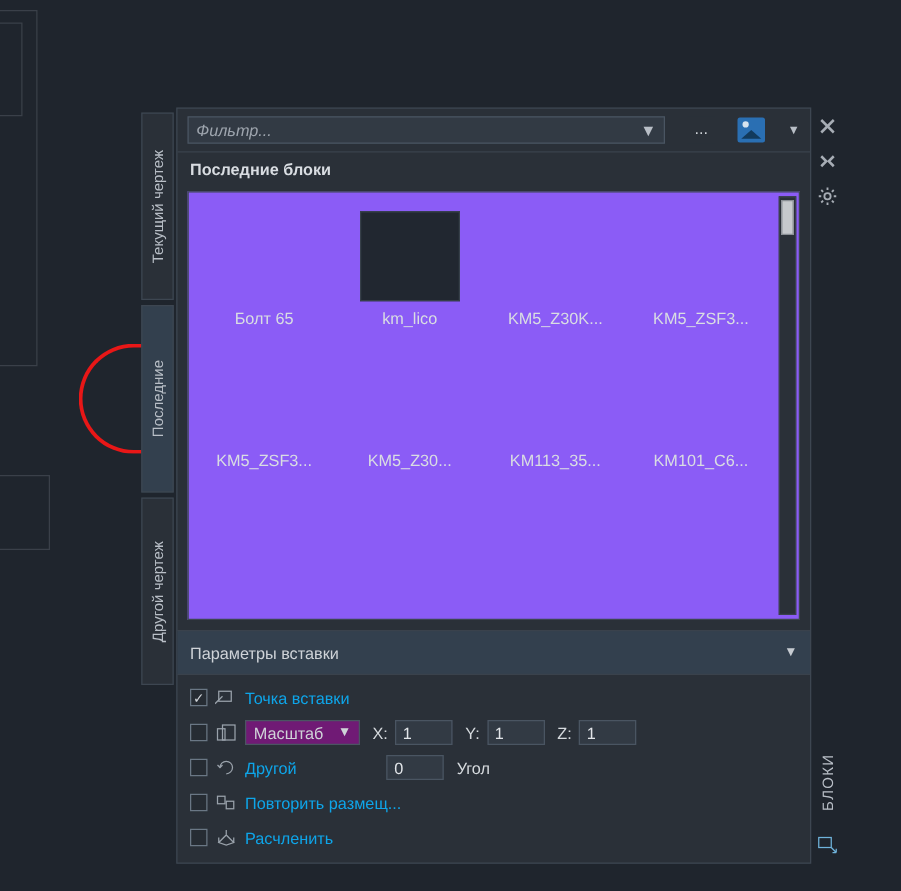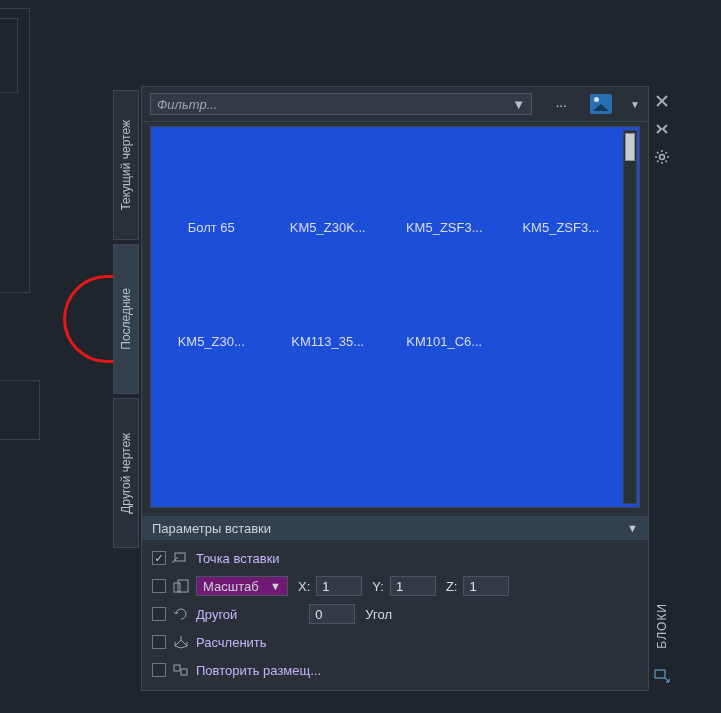--- a/index.html
+++ b/index.html
@@ -114,21 +114,21 @@
 
   .section-title {
     padding:6px 10px;
     font-weight:600;
     color:#d9dde2;
   }
 
   .blocks-area {
     flex:1;
     margin:4px 8px 8px 8px;
-    background:#1d4ed8;
+    background:#8b5cf6;
     border:1px solid #3d4651;
     position:relative;
     overflow:hidden;
   }
   .blocks-grid {
     position:absolute;
     left:0; top:0; right:18px; bottom:0;
     display:grid;
     grid-template-columns: repeat(4, 1fr);
     grid-auto-rows: 110px;
@@ -152,21 +152,21 @@
 
   .vscroll {
     position:absolute;
     right:2px; top:3px; width:14px; bottom:3px;
     background:#2a3038;
     border:1px solid #3a424c;
   }
   .vscroll .thumb { position:absolute; left:1px; right:1px; top:2px; height:28px; background:#c6c9cd; border:1px solid #8a8f95;}
 
   .params-header {
-    height:24px;
+    height:36px;
     background:#33404e;
     display:flex;
     align-items:center;
     padding:0 10px;
     border-top:1px solid #3a424c;
     border-bottom:1px solid #3a424c;
     cursor:pointer;
     justify-content:flex-end;
   }
   .params-header .tri { margin-left:auto; font-size:11px; color:#c6cbd1;}
@@ -191,21 +191,21 @@
     padding:0 6px; min-width:92px;
     cursor:pointer;
   }
   .sel .dd{ margin-left:auto; font-size:11px;}
   .numin {
     height:20px; width:46px;
     background:#323a44; border:1px solid #4a5562;
     display:flex; align-items:center; padding:0 5px;
     color:#e2e5e9;
   }
-  .lbl { color:#c4b5fd; }
+  .lbl { color:#0ea5e9; }
   .lblsm { color:#d6dade; margin-left:4px;}
 
   
   .right-strip {
     width:26px;
     display:flex;
     flex-direction:column;
     align-items:center;
     gap:10px;
     padding-top:6px;
@@ -252,26 +252,31 @@
     <div class="toolbar">
       <div class="filter">
         <span>Фильтр...</span>
         <span class="dd">▼</span>
       </div>
       <div class="ellipsis-btn">...</div>
       <div class="pic-btn"></div>
       <span class="pic-dd">▼</span>
     </div>
 
+    <div class="section-title">Последние блоки</div>
 
     <div class="blocks-area">
       <div class="blocks-grid" id="blocks-grid">
           <div class="block-item">
             <div class="block-thumb"></div>
             <div class="block-label">Болт 65</div>
+          </div>
+          <div class="block-item selected">
+            <div class="block-thumb"></div>
+            <div class="block-label">km_lico</div>
           </div>
           <div class="block-item">
             <div class="block-thumb"></div>
             <div class="block-label">KM5_Z30K...</div>
           </div>
           <div class="block-item">
             <div class="block-thumb"></div>
             <div class="block-label">KM5_ZSF3...</div>
           </div>
           <div class="block-item">
@@ -352,35 +357,35 @@
         <div class="numin" style="width:46px;">
             <span>0</span>
           </div>
         <span class="lblsm">Угол</span>
       </div>
 
       <div class="prow">
         <span class="chk"></span>
         <span class="mini-icon">
           <svg viewBox="0 0 18 16">
-              <path d="M3 12 L9 6 L15 12 L9 14 Z M9 6 L9 2 M3 12 L3 8 M15 12 L15 8" stroke="#9aa2ab" fill="none"></path>
-            </svg>
-        </span>
-        <span class="lbl">Расчленить</span>
-      </div>
-
-      <div class="prow">
-        <span class="chk"></span>
-        <span class="mini-icon">
-          <svg viewBox="0 0 18 16">
               <rect x="2" y="3" width="6" height="6" stroke="#9aa2ab" fill="none"></rect>
               <rect x="9" y="7" width="6" height="6" stroke="#9aa2ab" fill="none"></rect>
             </svg>
         </span>
         <span class="lbl">Повторить размещ...</span>
+      </div>
+
+      <div class="prow">
+        <span class="chk"></span>
+        <span class="mini-icon">
+          <svg viewBox="0 0 18 16">
+              <path d="M3 12 L9 6 L15 12 L9 14 Z M9 6 L9 2 M3 12 L3 8 M15 12 L15 8" stroke="#9aa2ab" fill="none"></path>
+            </svg>
+        </span>
+        <span class="lbl">Расчленить</span>
       </div>
     </div>
   </div>
 
   <div class="right-strip">
     <div class="rs-btn">
       <svg viewBox="0 0 16 16">
           <line x1="3" y1="3" x2="13" y2="13" stroke-width="2"></line>
           <line x1="13" y1="3" x2="3" y2="13" stroke-width="2"></line>
         </svg>

